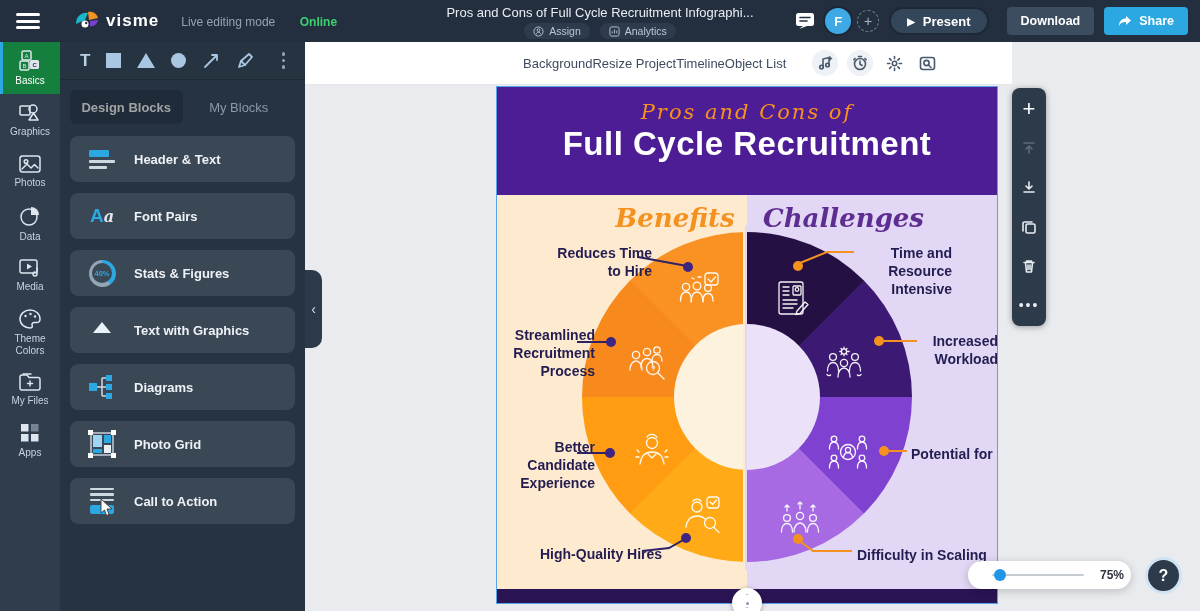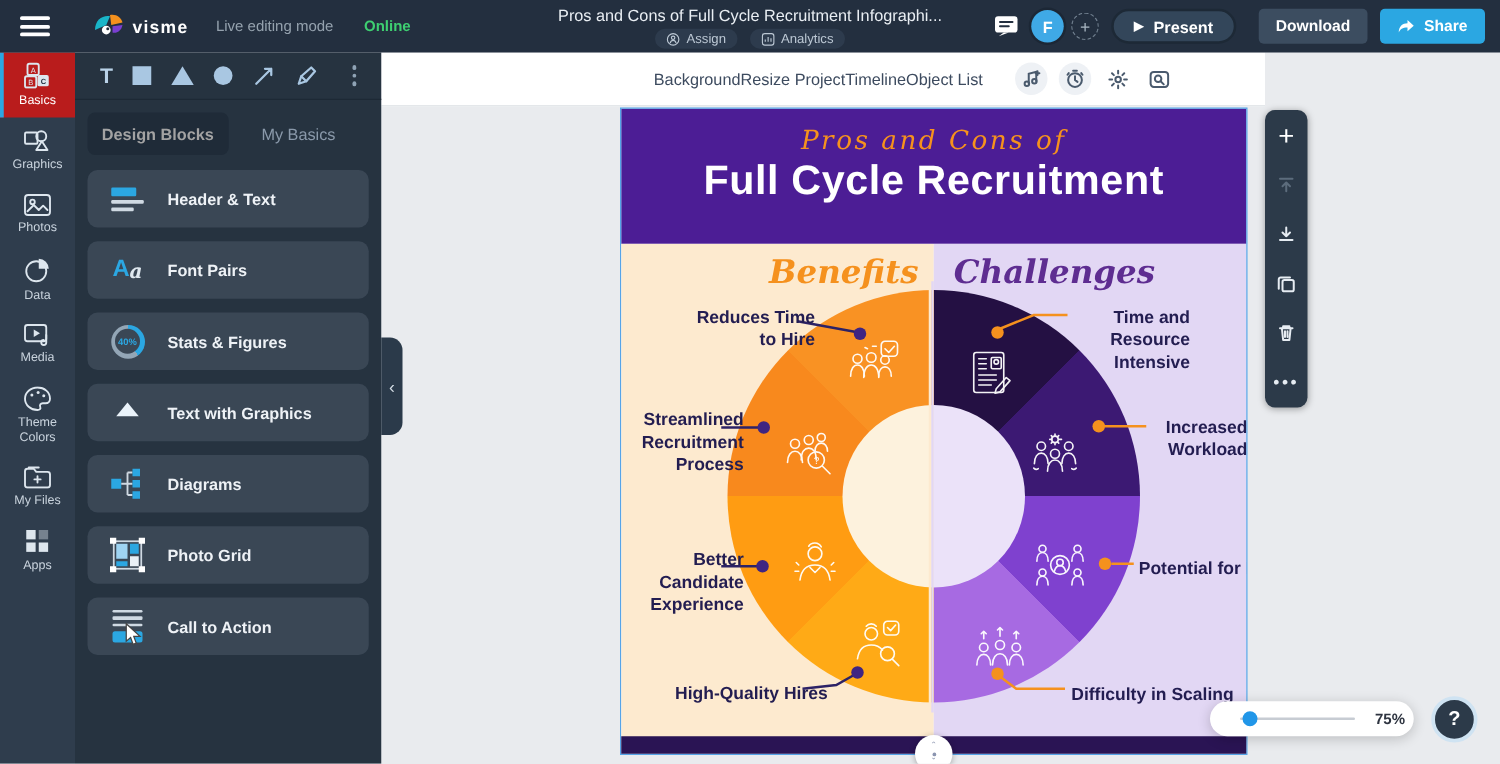--- a/index.html
+++ b/index.html
@@ -5,40 +5,40 @@
   * { margin:0; padding:0; box-sizing:border-box; }
   html,body { width:1200px; height:611px; overflow:hidden; }
   body { font-family:"Liberation Sans", sans-serif; background:#e9ebee; position:relative; }
 
   
   .topbar { position:absolute; left:0; top:0; width:1200px; height:42px; background:#232f3f; z-index:60; }
   .tb-left { position:absolute; left:16px; top:0; height:42px; display:flex; align-items:center; gap:16px; }
   .hamburger { width:24px; height:16px; display:flex; flex-direction:column; justify-content:space-between; cursor:pointer; }
   .hamburger span { display:block; height:3px; background:#fff; border-radius:2px; }
   .logo { display:flex; align-items:center; gap:6px; margin-left:18px; }
-  .logo-text { color:#fff; font-size:14px; font-weight:700; letter-spacing:1px; }
+  .logo-text { color:#fff; font-size:17px; font-weight:700; letter-spacing:1px; }
   .mode-label { color:#95a2ae; font-size:12px; margin-left:6px; }
   .online-label { color:#3ecf71; font-size:12px; font-weight:700; margin-left:20px; }
   .tb-center { position:absolute; left:50%; transform:translateX(-50%); top:5px; width:520px; text-align:center; }
   .doc-title { color:#e9eef3; font-size:13px; white-space:nowrap; }
   .tb-pills { display:flex; justify-content:center; gap:10px; margin-top:3px; }
   .tb-pill { display:flex; align-items:center; gap:5px; background:#2d3b4d; border-radius:9px; height:16px; padding:0 9px; color:#bcc8d4; font-size:10.5px; cursor:pointer; }
   .tb-right { position:absolute; right:12px; top:0; height:42px; display:flex; align-items:center; gap:10px; }
   .comment-btn { width:20px; height:18px; cursor:pointer; }
   .avatar { width:26px; height:26px; border-radius:50%; background:#3fa9e6; color:#fff; font-size:13px; font-weight:700; display:flex; align-items:center; justify-content:center; box-shadow:0 0 0 2px #1c2735; cursor:pointer; }
   .add-collab { width:22px; height:22px; border-radius:50%; border:1.5px dashed #6e7d8c; color:#a9b6c2; font-size:14px; display:flex; align-items:center; justify-content:center; margin-left:-4px; cursor:pointer; }
   .btn-present { height:28px; padding:0 16px; border-radius:15px; background:#33465a; border:2px solid #1d2936; color:#fff; font-size:13px; font-weight:600; display:flex; align-items:center; gap:8px; cursor:pointer; }
   .btn-present .play { font-size:10px; }
   .btn-download { height:28px; padding:0 14px; border-radius:4px; background:#3c4d60; color:#fff; font-size:12.5px; font-weight:600; display:flex; align-items:center; margin-left:8px; cursor:pointer; }
   .btn-share { height:28px; padding:0 14px; border-radius:4px; background:#2ba7e2; color:#fff; font-size:12.5px; font-weight:600; display:flex; align-items:center; gap:7px; cursor:pointer; }
 
   
   .iconbar { position:absolute; left:0; top:42px; width:60px; height:569px; background:#2f3d4d; z-index:45; display:flex; flex-direction:column; }
   .side-item { min-height:52px; padding:7px 2px; display:flex; flex-direction:column; align-items:center; justify-content:center; gap:4px; color:#c9d3dd; font-size:10px; line-height:1.15; text-align:center; position:relative; cursor:pointer; }
-  .side-item.active { background:#b91c1c; color:#fff; }
+  .side-item.active { background:#15803d; color:#fff; }
   .side-item.active::before { content:""; position:absolute; left:0; top:0; bottom:0; width:3px; background:#2ba7e2; }
   .side-item svg { stroke:#dde6ee; fill:none; stroke-width:1.5; stroke-linecap:round; stroke-linejoin:round; }
 
   
   .panel { position:absolute; left:60px; top:42px; width:245px; height:569px; background:#263340; z-index:44; }
   .tools { height:38px; display:flex; align-items:center; gap:16px; padding:0 20px; border-bottom:1px solid #1d2935; }
   .tool { color:#b9d2e8; display:flex; align-items:center; justify-content:center; cursor:pointer; }
   .tool-t { font-size:17px; font-weight:700; }
   .tool-square { width:15px; height:15px; background:#a9c7e2; }
   .tool-triangle { width:0; height:0; border-left:9px solid transparent; border-right:9px solid transparent; border-bottom:15px solid #a9c7e2; }
@@ -292,21 +292,21 @@
       </div>
     <div class="tool tool-dots">
         <i></i>
         <i></i>
         <i></i>
       </div>
   </div>
 
   <div class="tabs">
     <div class="tab active">Design Blocks</div>
-    <div class="tab">My Basics</div>
+    <div class="tab">My Blocks</div>
   </div>
 
   <div class="blocks">
     <div class="block-card">
       <span class="block-icon">
           <span class="ht-icon">
             <span class="b1"></span>
             <span class="b2"></span>
             <span class="b3"></span>
           </span>

